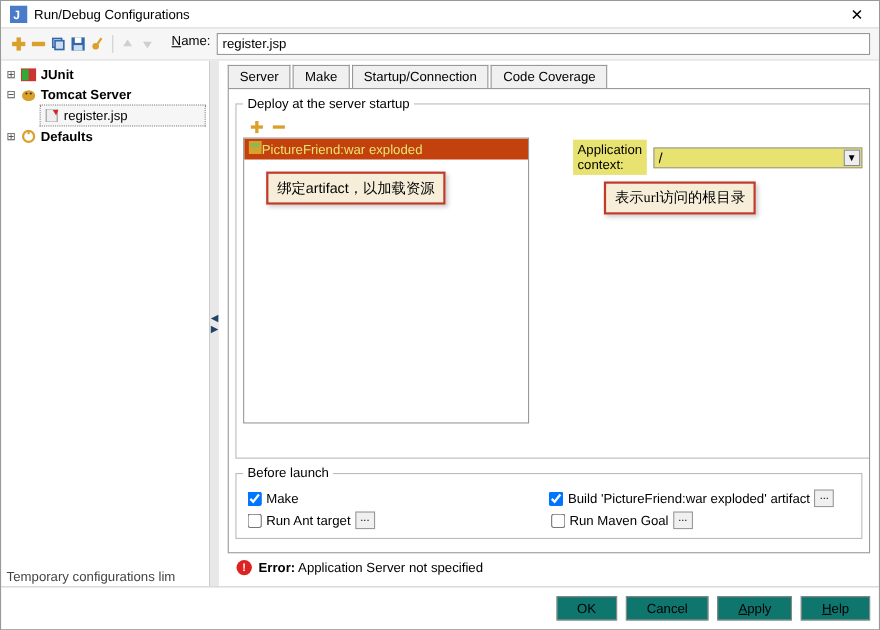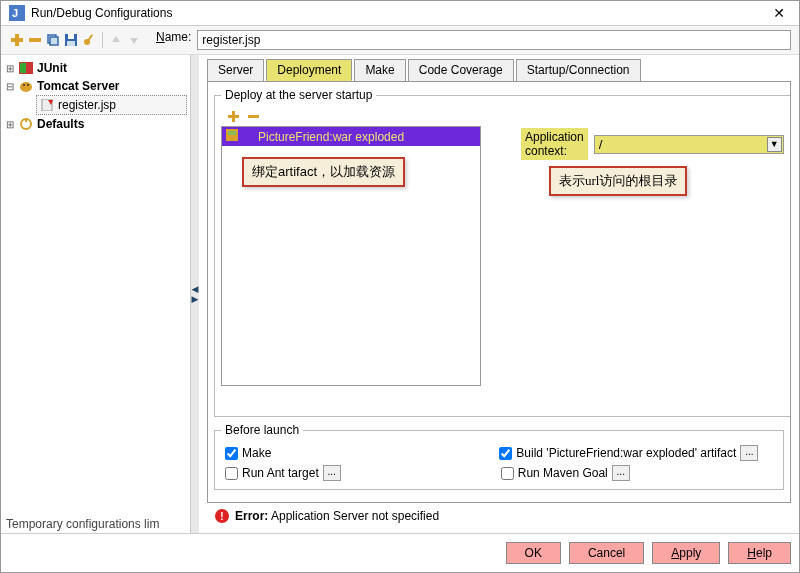--- a/index.html
+++ b/index.html
@@ -27,38 +27,38 @@
     .main { flex: 1; display: flex; flex-direction: column; padding: 0 8px 4px 8px; overflow: hidden; }
     .tabs { display: flex; margin-top: 4px; }
     .tab { border: 1px solid #999; border-bottom: none; padding: 3px 10px; margin-right: 2px; background: #f0f0f0; cursor: pointer; font-size: 12px; }
     .tab-active { background: #e8e270; border-bottom: 1px solid #e8e270; }
     .tabpanel { border: 1px solid #999; flex: 1; padding: 6px; display: flex; flex-direction: column; overflow: hidden; }
     fieldset { border: 1px solid #bbb; padding: 6px; margin-bottom: 6px; }
     legend { padding: 0 4px; font-size: 12px; }
     .deploy-toolbar { display: flex; gap: 4px; margin-bottom: 2px; padding-left: 4px;}
     .deploy-body { display: flex; gap: 10px; }
     .deploy-list { width: 260px; height: 260px; border: 1px solid #999; background: #fff; position: relative; overflow: hidden; }
-    .deploy-item { background: #6d28d9; color: #e8e270; padding: 2px 4px; display: flex; align-items: center; gap: 20px; }
+    .deploy-item { background: #c2410c; color: #e8e270; padding: 2px 4px; display: flex; align-items: center; gap: 0; }
     .deploy-right { flex: 1; margin-left: 28px; }
     .ctx-row { display: flex; align-items: center; gap: 6px; padding: 2px; margin-top: 0; }
     .ctx-label { background: #e8e270; padding: 2px 4px; }
     .ctx-input { border: 1px solid #999; padding: 1px 18px 1px 4px; background: #e8e270; width: 190px; height: 19px; position: relative; }
     .ctx-select { position: relative; }
     .ctx-arrow { position: absolute; right: 2px; top: 2px; width: 15px; height: 15px; border: 1px solid #888; background: #eee; display: flex; align-items: center; justify-content: center; font-size:9px;}
     .annotation { position: absolute; background: #f6eed9; border: 2px solid #c0392b; padding: 4px 8px; font-size: 13px; box-shadow: 2px 2px 4px rgba(0,0,0,0.2);}
     .ann1 { left: 20px; top: 30px; }
     .ann2 { left: 30px; top: 40px; font-family: Liberation Serif, serif; }
     .before-fieldset { }
     .check-row { display: flex; gap: 28px; padding: 2px 4px; }
     .check-item { display: flex; align-items: center; gap: 4px; }
     .dots-btn { border: 1px solid #999; width: 18px; height: 16px; font-size: 10px; text-align: center; line-height: 12px; background: #f0f0f0; cursor: pointer; }
     .status { display: flex; align-items: center; gap: 6px; padding: 6px 8px; }
     .err-icon { width: 14px; height: 14px; background: #d22; border-radius: 50%; color: #fff; font-weight: bold; display: flex; align-items: center; justify-content: center; font-size: 10px; }
     .footer { display: flex; justify-content: flex-end; gap: 8px; padding: 8px; border-top: 1px solid #ccc; }
-    .btn { border: 1px solid #888; background: #fca5a5; padding: 3px 18px; cursor: pointer; font-size: 12px; }
+    .btn { border: 1px solid #888; background: #0f766e; padding: 3px 18px; cursor: pointer; font-size: 12px; }
     .temp-note { position: absolute; left: 6px; bottom: 42px; color: #444; }
     .collapse-handle { width: 8px; background: #e8e8e8; display:flex; align-items:center; justify-content:center; font-size:9px; color:#246; cursor:pointer;}
     .relwrap { position: relative; }
   </style>
 </head>
 <body>
 
 <div class="window">
   <div class="titlebar">
     <span class="titlebar-icon">
@@ -161,24 +161,23 @@
           </span>
         <span class="tree-label" style="font-weight:bold">Defaults</span>
       </div>
     </div>
 
     <div class="collapse-handle">◀<br>▶</div>
 
     <div class="main">
       <div class="tabs">
         <div class="tab">Server</div>
-        <div class="tab tab-active">Deployment</div>
         <div class="tab">Make</div>
+        <div class="tab">Startup/Connection</div>
         <div class="tab">Code Coverage</div>
-        <div class="tab">Startup/Connection</div>
       </div>
 
       <div class="tabpanel" style="border-top:1px solid #999; flex:1;">
         <fieldset style="flex:1; display:flex; flex-direction:column;">
           <legend>Deploy at the server startup</legend>
           <div class="deploy-toolbar">
             <span class="tool-icon">
                 <svg width="13" height="13">
                   <rect x="5" y="1" width="3" height="11" fill="#d9a02b"></rect>
                   <rect x="1" y="5" width="11" height="3" fill="#d9a02b"></rect>

